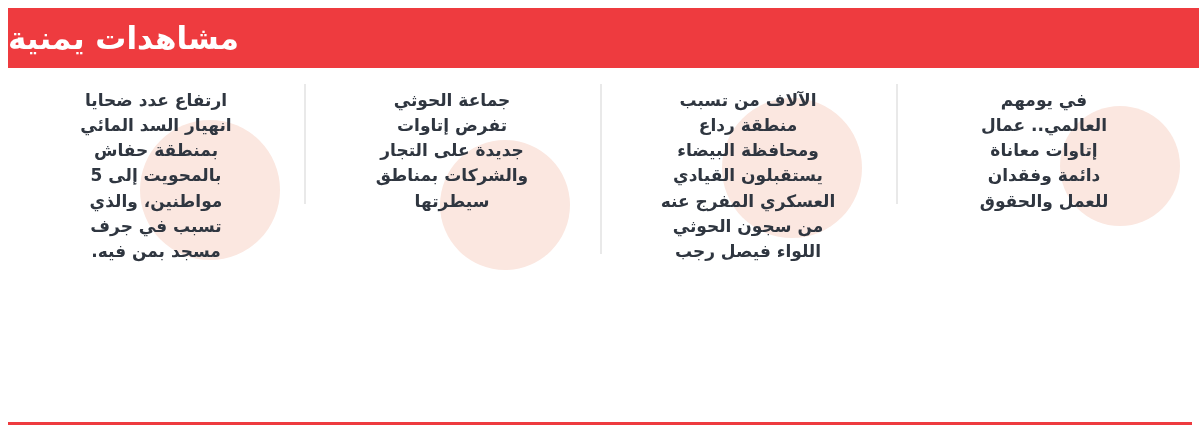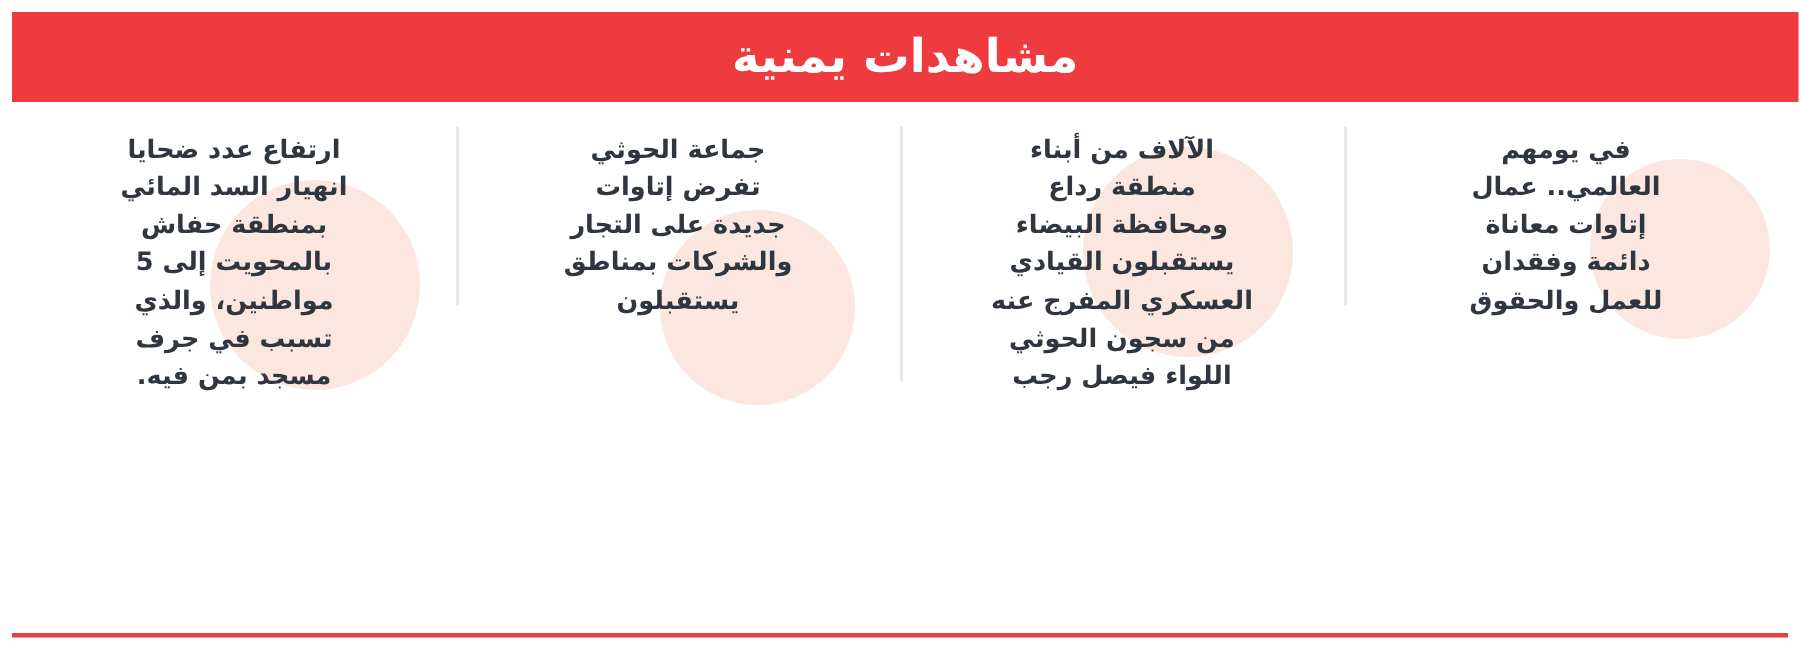--- a/index.html
+++ b/index.html
@@ -20,21 +20,21 @@
   }
   .header-bar {
     position: absolute;
     top: 8px;
     left: 8px;
     right: 1px;
     height: 60px;
     background: #ee3b3f;
     display: flex;
     align-items: center;
-    justify-content: center;
+    justify-content: flex-end;
   }
   .header-title {
     color: #ffffff;
     font-size: 31px;
     font-weight: bold;
     letter-spacing: 0px;
     line-height: 1;
   }
   .columns {
     position: absolute;
@@ -102,37 +102,37 @@
       <div class="col-text">في يومهم
 العالمي.. عمال
 إتاوات معاناة
 دائمة وفقدان
 للعمل والحقوق</div>
       <div class="col-sep" style="left:0;"></div>
     </div>
 
     <div class="column">
       <div class="blob" style="width:140px;height:140px;top:18px;right:34px;"></div>
-      <div class="col-text">الآلاف من أبناء
+      <div class="col-text">الآلاف من تسبب
 منطقة رداع
 ومحافظة البيضاء
 يستقبلون القيادي
 العسكري المفرج عنه
 من سجون الحوثي
 اللواء فيصل رجب</div>
       <div class="col-sep" style="left:0;"></div>
     </div>
 
     <div class="column">
       <div class="blob" style="width:130px;height:130px;top:60px;right:30px;"></div>
       <div class="col-text">جماعة الحوثي
 تفرض إتاوات
 جديدة على التجار
 والشركات بمناطق
-يستقبلون</div>
+سيطرتها</div>
       <div class="col-sep" style="left:0;"></div>
     </div>
 
     <div class="column">
       <div class="blob" style="width:140px;height:140px;top:40px;right:24px;"></div>
       <div class="col-text">ارتفاع عدد ضحايا
 انهيار السد المائي
 بمنطقة حفاش
 بالمحويت إلى 5
 مواطنين، والذي

